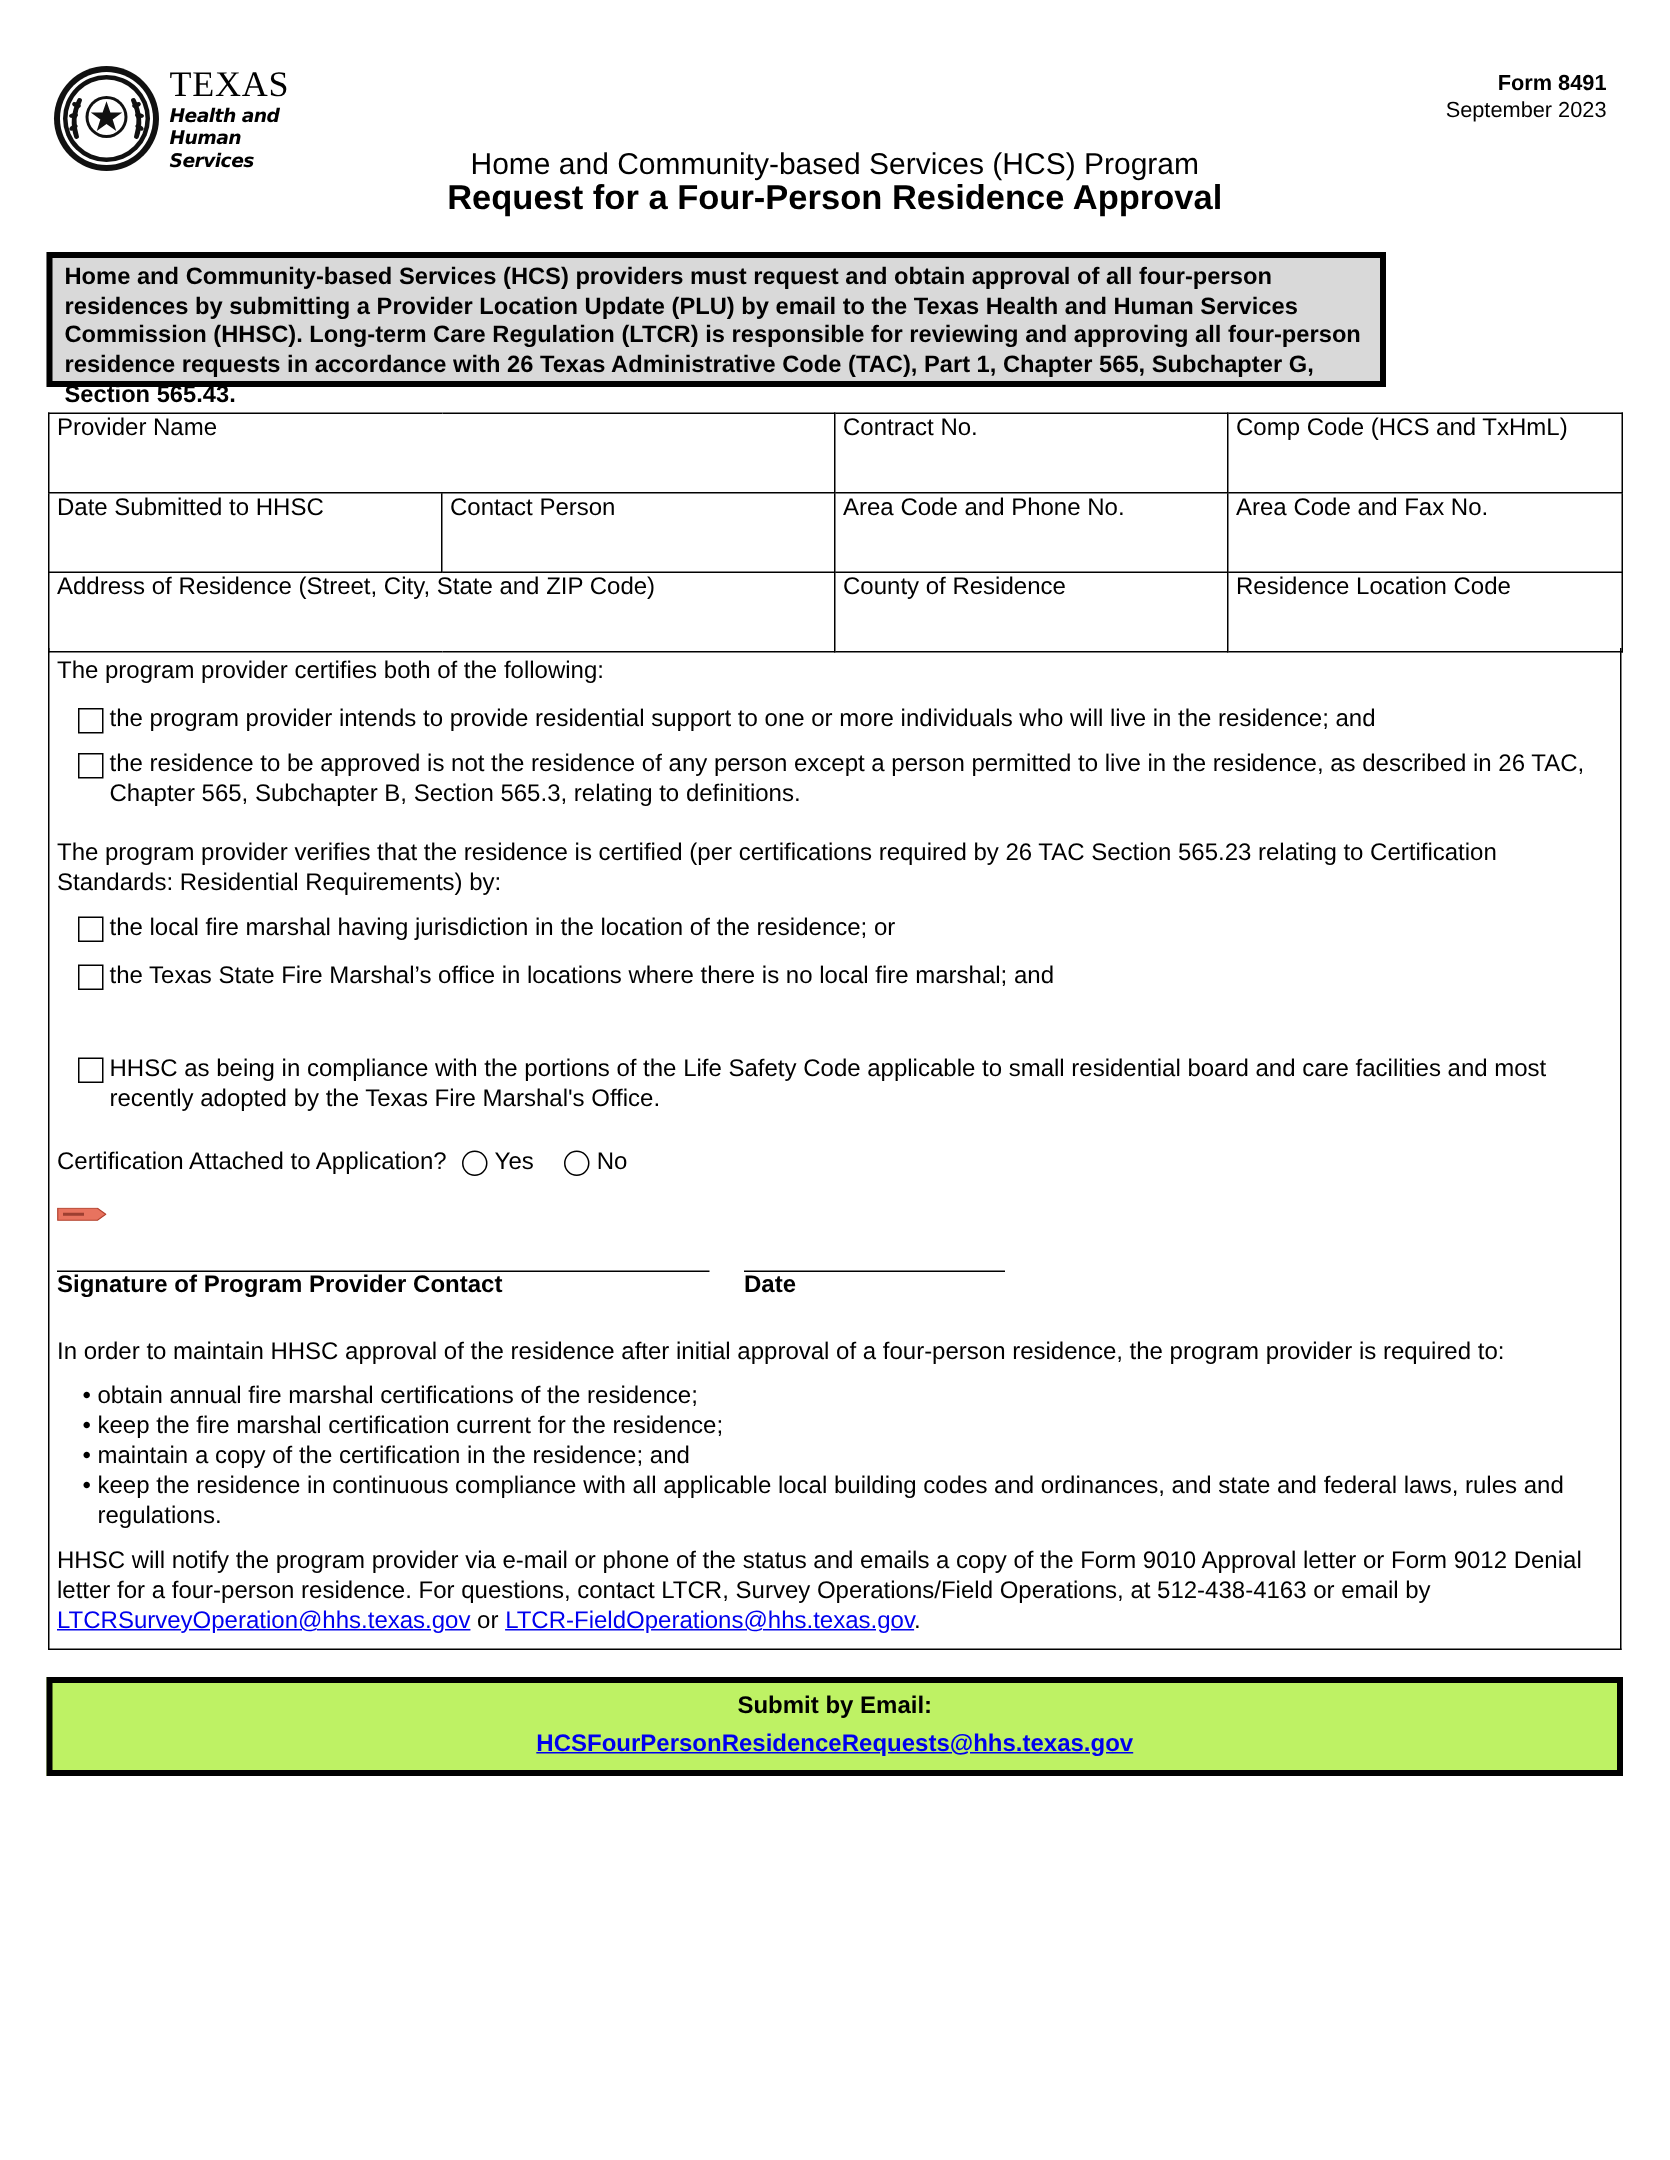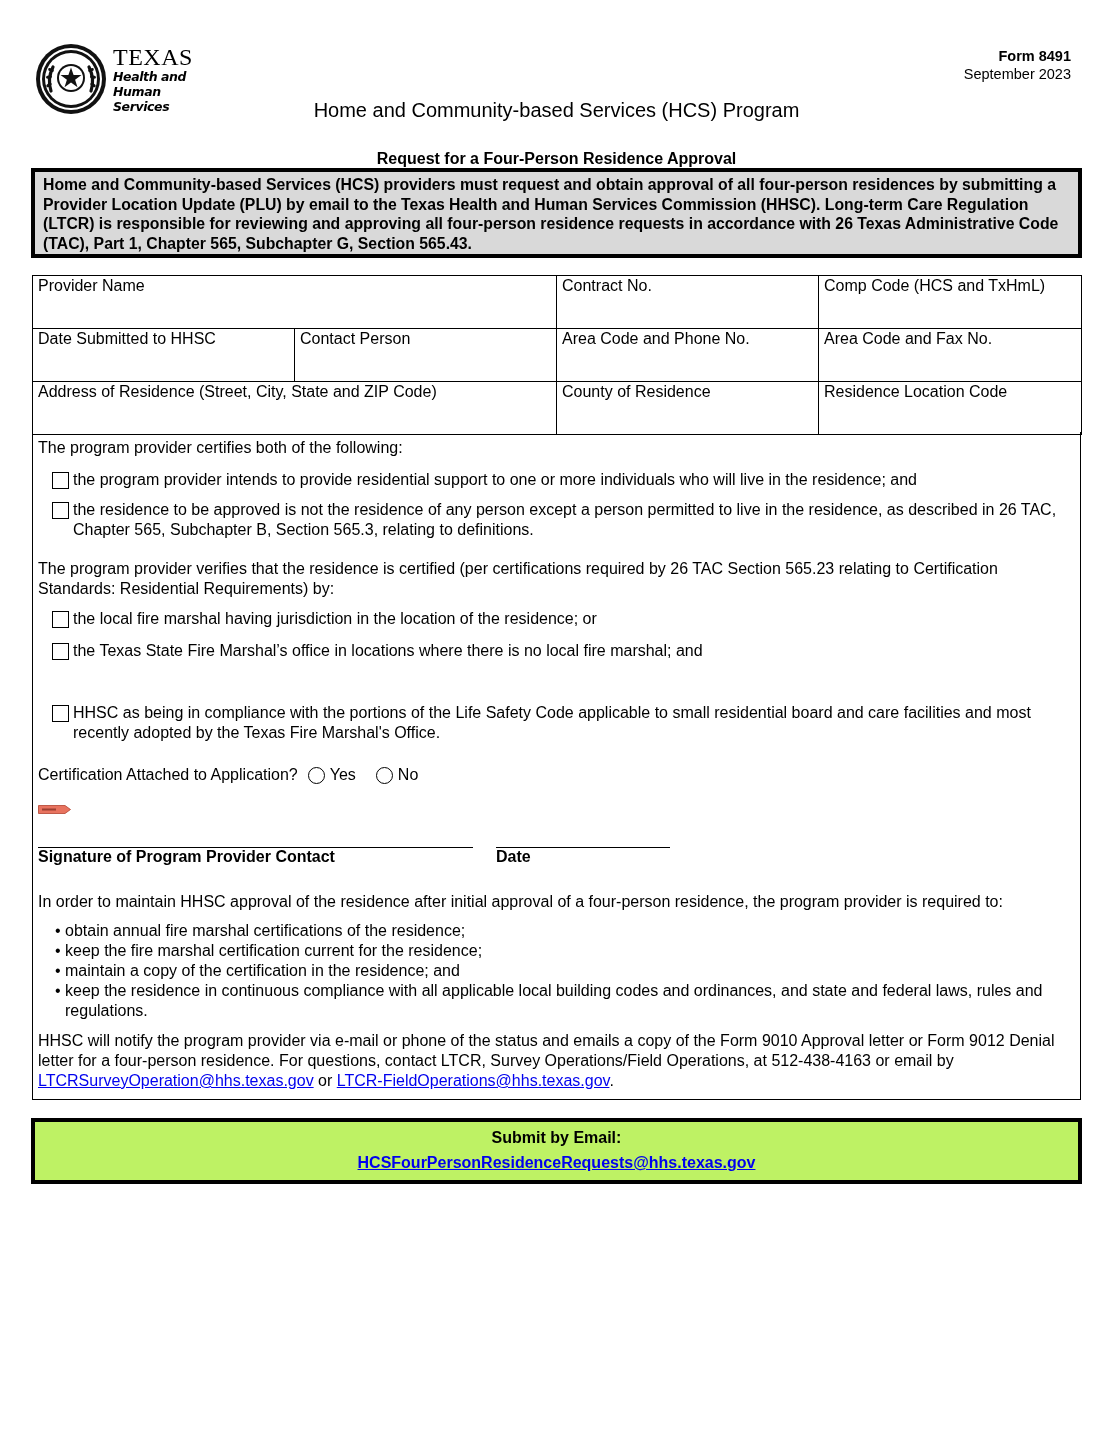--- a/index.html
+++ b/index.html
@@ -9,23 +9,23 @@
   .logo { position: absolute; left: 35px; top: 42px; width: 190px; height: 74px; display: flex; align-items: center; }
   .seal { width: 72px; height: 72px; flex: none; }
   .logo-text { margin-left: 6px; line-height: 1; }
   .logo-texas { font-family: "Liberation Serif", serif; font-size: 24px; letter-spacing: 0.5px; }
   .logo-sub { font-family: "DejaVu Sans", sans-serif; font-weight: bold; font-size: 12.5px; line-height: 15px; letter-spacing: -0.4px; font-style: italic; }
 
   .form-id { position: absolute; right: 42px; top: 47px; text-align: right; line-height: 18px; font-size: 14.5px; }
   .form-id .num { font-weight: bold; }
 
   .header-sub { position: absolute; left: 0; width: 1113px; top: 99px; text-align: center; font-size: 20px; }
-  .header-title { position: absolute; left: 0; width: 1113px; top: 118px; text-align: center; font-size: 16px; font-weight: bold; margin-top: 32px; }
+  .header-title { position: absolute; left: 0; width: 1113px; top: 118px; text-align: center; font-size: 23px; font-weight: bold; }
 
-  .notice { position: absolute; left: 31px; top: 168px; width: 1051px; height: 90px; border: 4px solid #000; background: #d9d9d9; padding: 3px 8px; font-weight: bold; font-size: 15.8px; line-height: 19.7px; }
+  .notice { position: absolute; left: 31px; top: 168px; width: 893px; height: 90px; border: 4px solid #000; background: #d9d9d9; padding: 3px 8px; font-weight: bold; font-size: 15.8px; line-height: 19.7px; }
 
   .form-table { position: absolute; left: 32px; top: 275px; width: 1049px; border-collapse: collapse; table-layout: fixed; }
   .form-table td { border: 1px solid #000; height: 53px; vertical-align: top; padding: 1px 5px; font-size: 16px; }
 
   .body-box { position: absolute; left: 32px; top: 432px; width: 1049px; height: 668px; border: 1px solid #000; border-top: none; }
   .p { position: absolute; left: 5px; font-size: 16px; line-height: 20px; }
   .cb-row { position: absolute; left: 19px; right: 20px; display: flex; font-size: 16px; line-height: 20px; }
   .cb { width: 17px; height: 17px; border: 1px solid #000; flex: none; margin-top: 2px; background: #fff; cursor: pointer; }
   .cb-text { margin-left: 4px; }
 

